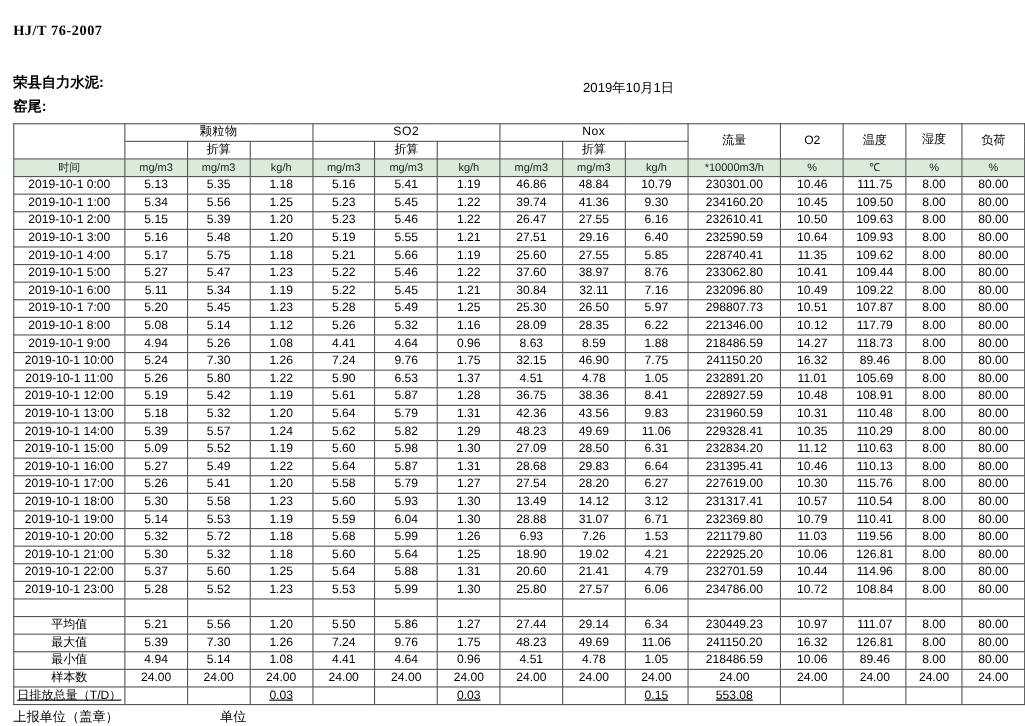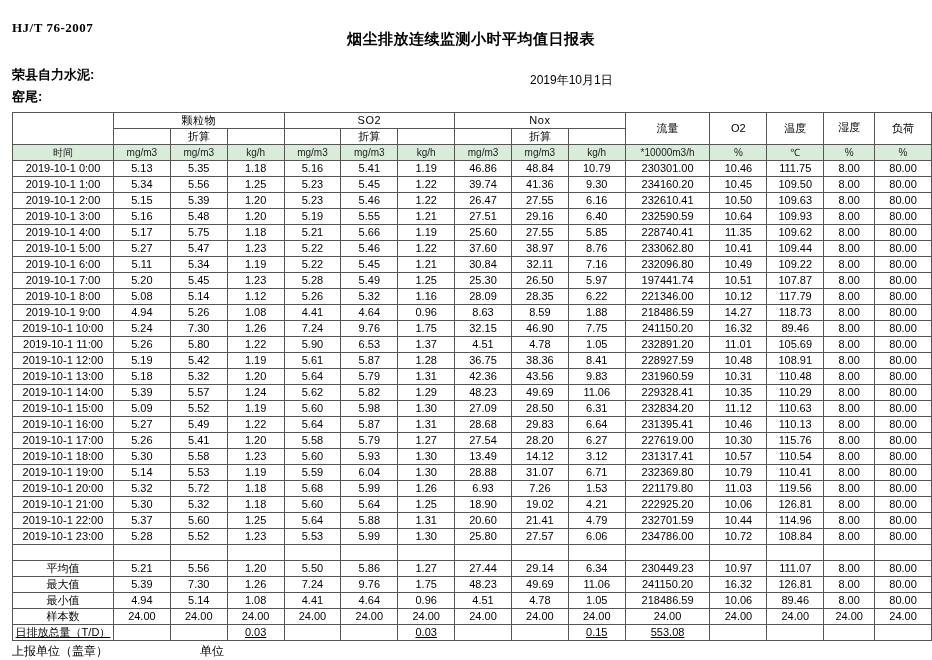--- a/index.html
+++ b/index.html
@@ -135,21 +135,20 @@
     top: 643px;
     font-size: 12px;
   }
 </style>
 </head>
 <body>
 
 <div class="page">
 
   <div class="std-code">HJ/T 76-2007</div>
-  <div class="doc-title">烟尘排放连续监测小时平均值日报表</div>
   <div class="company">荣县自力水泥:</div>
   <div class="position-label">窑尾:</div>
   <div class="report-date">2019年10月1日</div>
 
   <table class="main">
     <thead>
       <tr>
         <td class="col-time" rowspan="2"></td>
         <td class="grp-head" colspan="3">颗粒物</td>
         <td class="grp-head" colspan="3">SO2</td>
@@ -313,21 +312,21 @@
           <td class="time-cell">2019-10-1 7:00</td>
           <td>5.20</td>
           <td>5.45</td>
           <td>1.23</td>
           <td>5.28</td>
           <td>5.49</td>
           <td>1.25</td>
           <td>25.30</td>
           <td>26.50</td>
           <td>5.97</td>
-          <td>197441.74</td>
+          <td>298807.73</td>
           <td>10.51</td>
           <td>107.87</td>
           <td>8.00</td>
           <td>80.00</td>
         </tr>
         <tr>
           <td class="time-cell">2019-10-1 8:00</td>
           <td>5.08</td>
           <td>5.14</td>
           <td>1.12</td>

